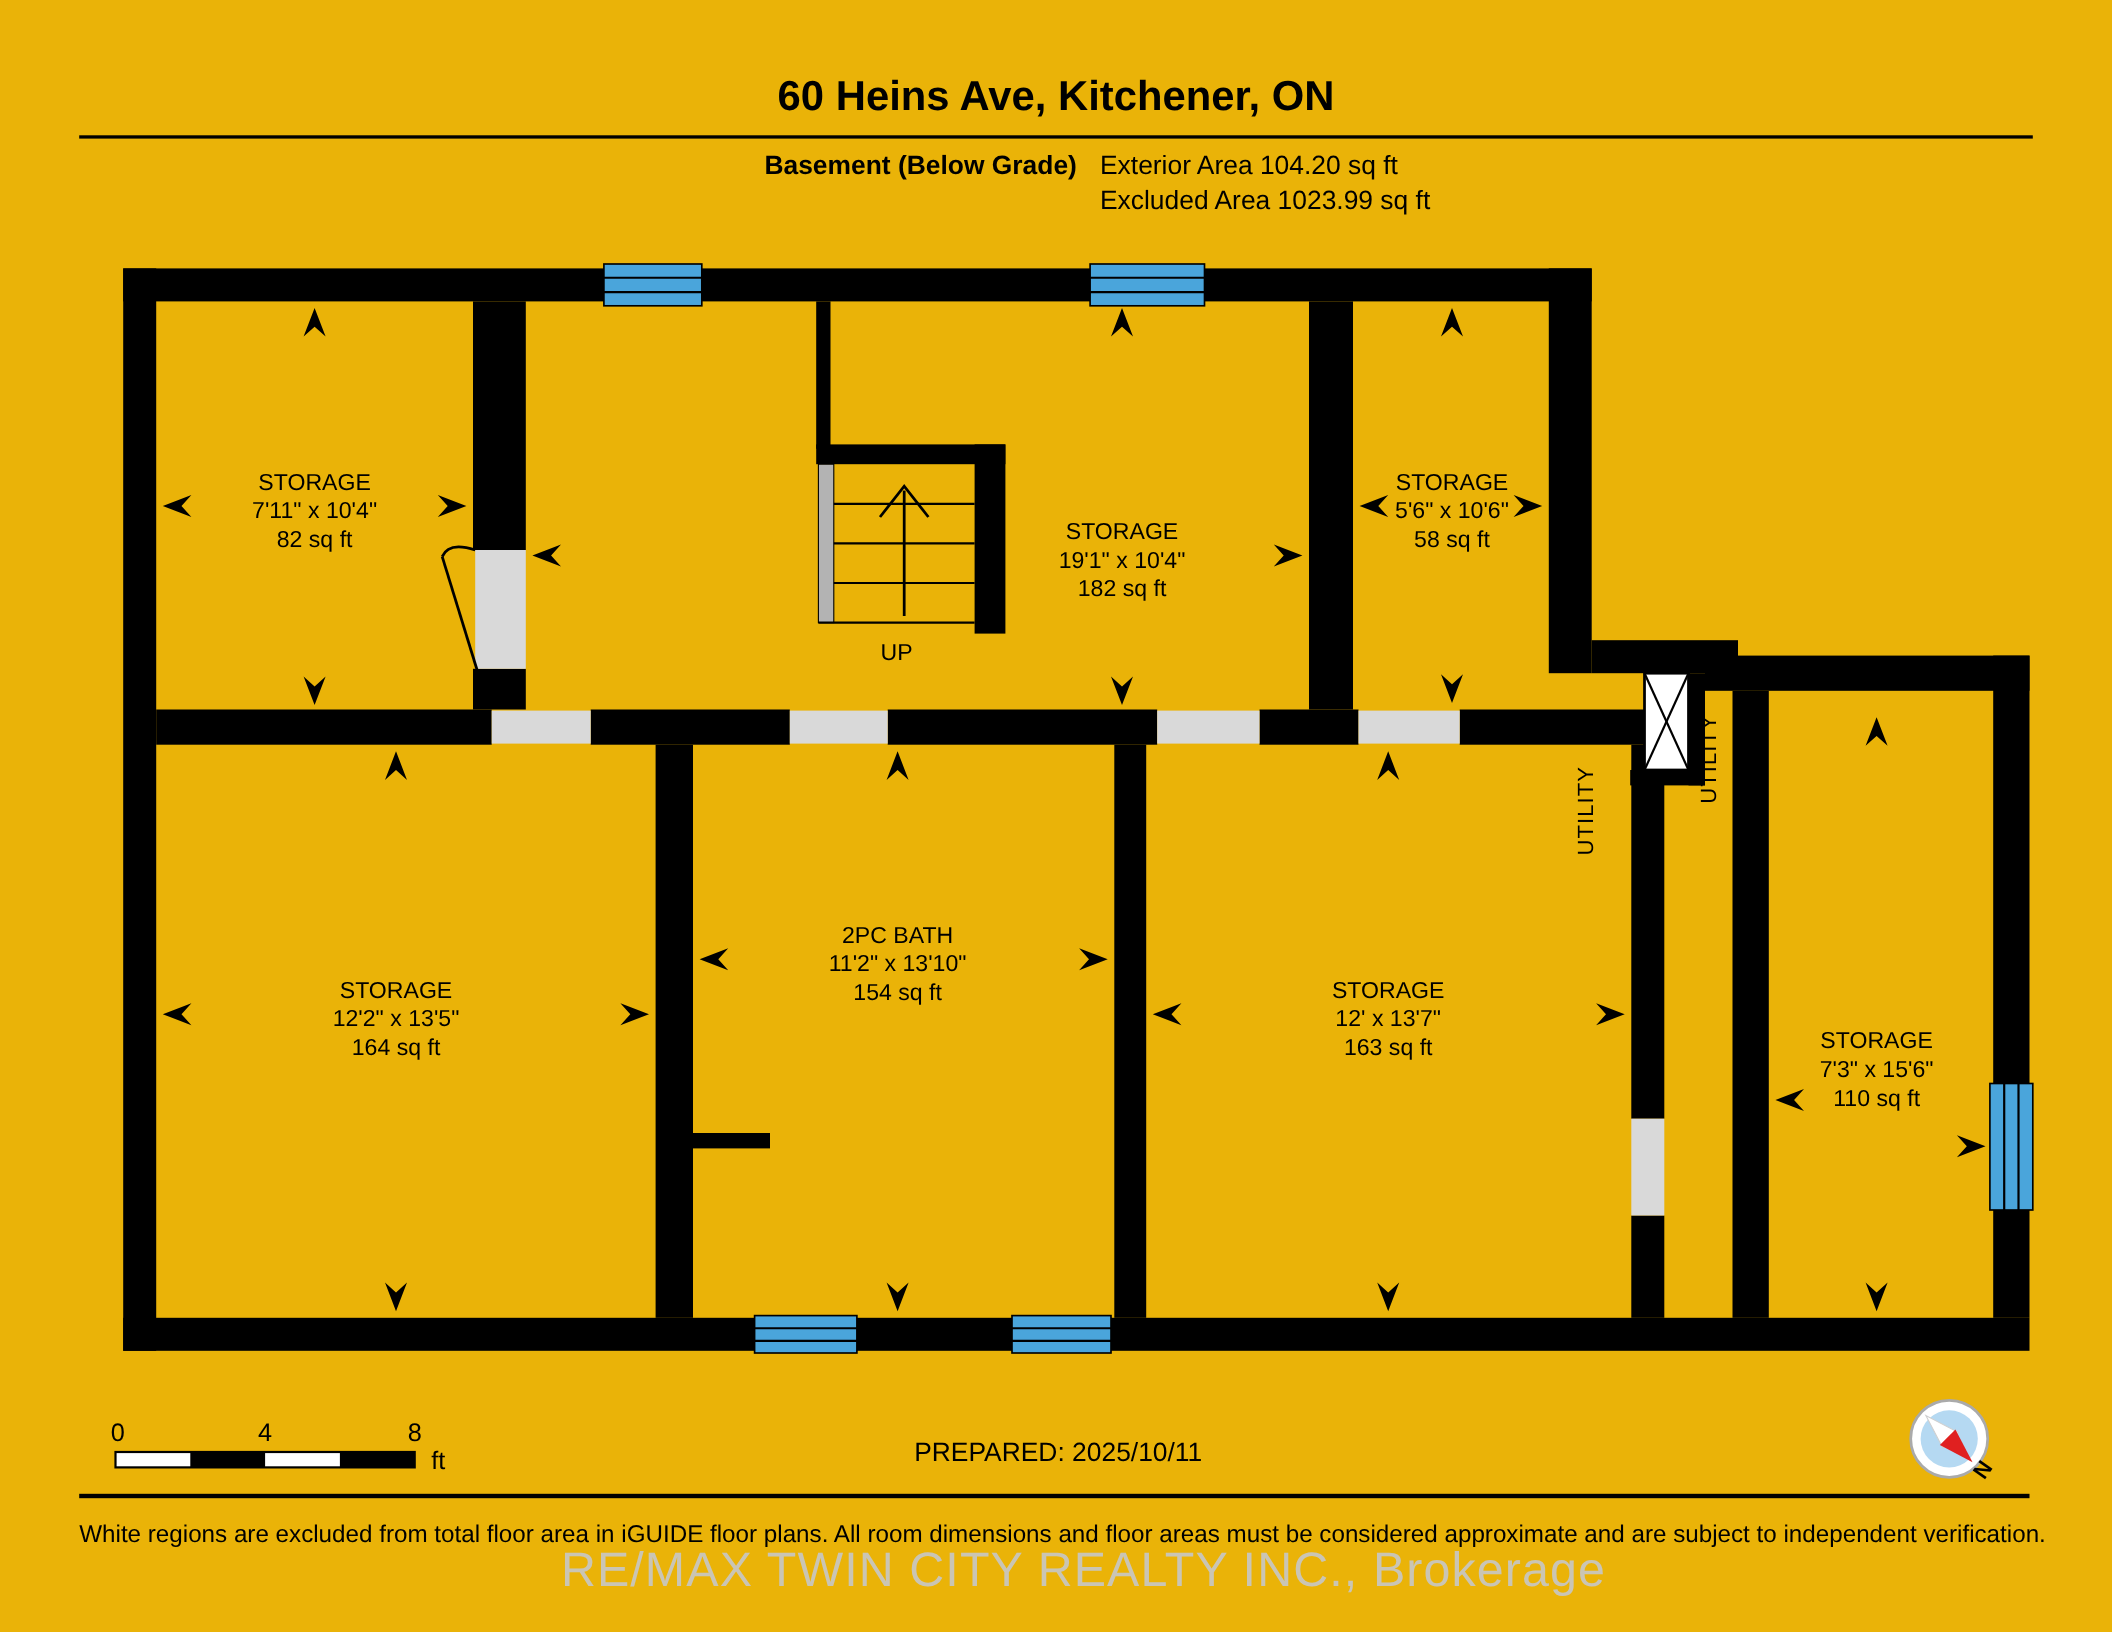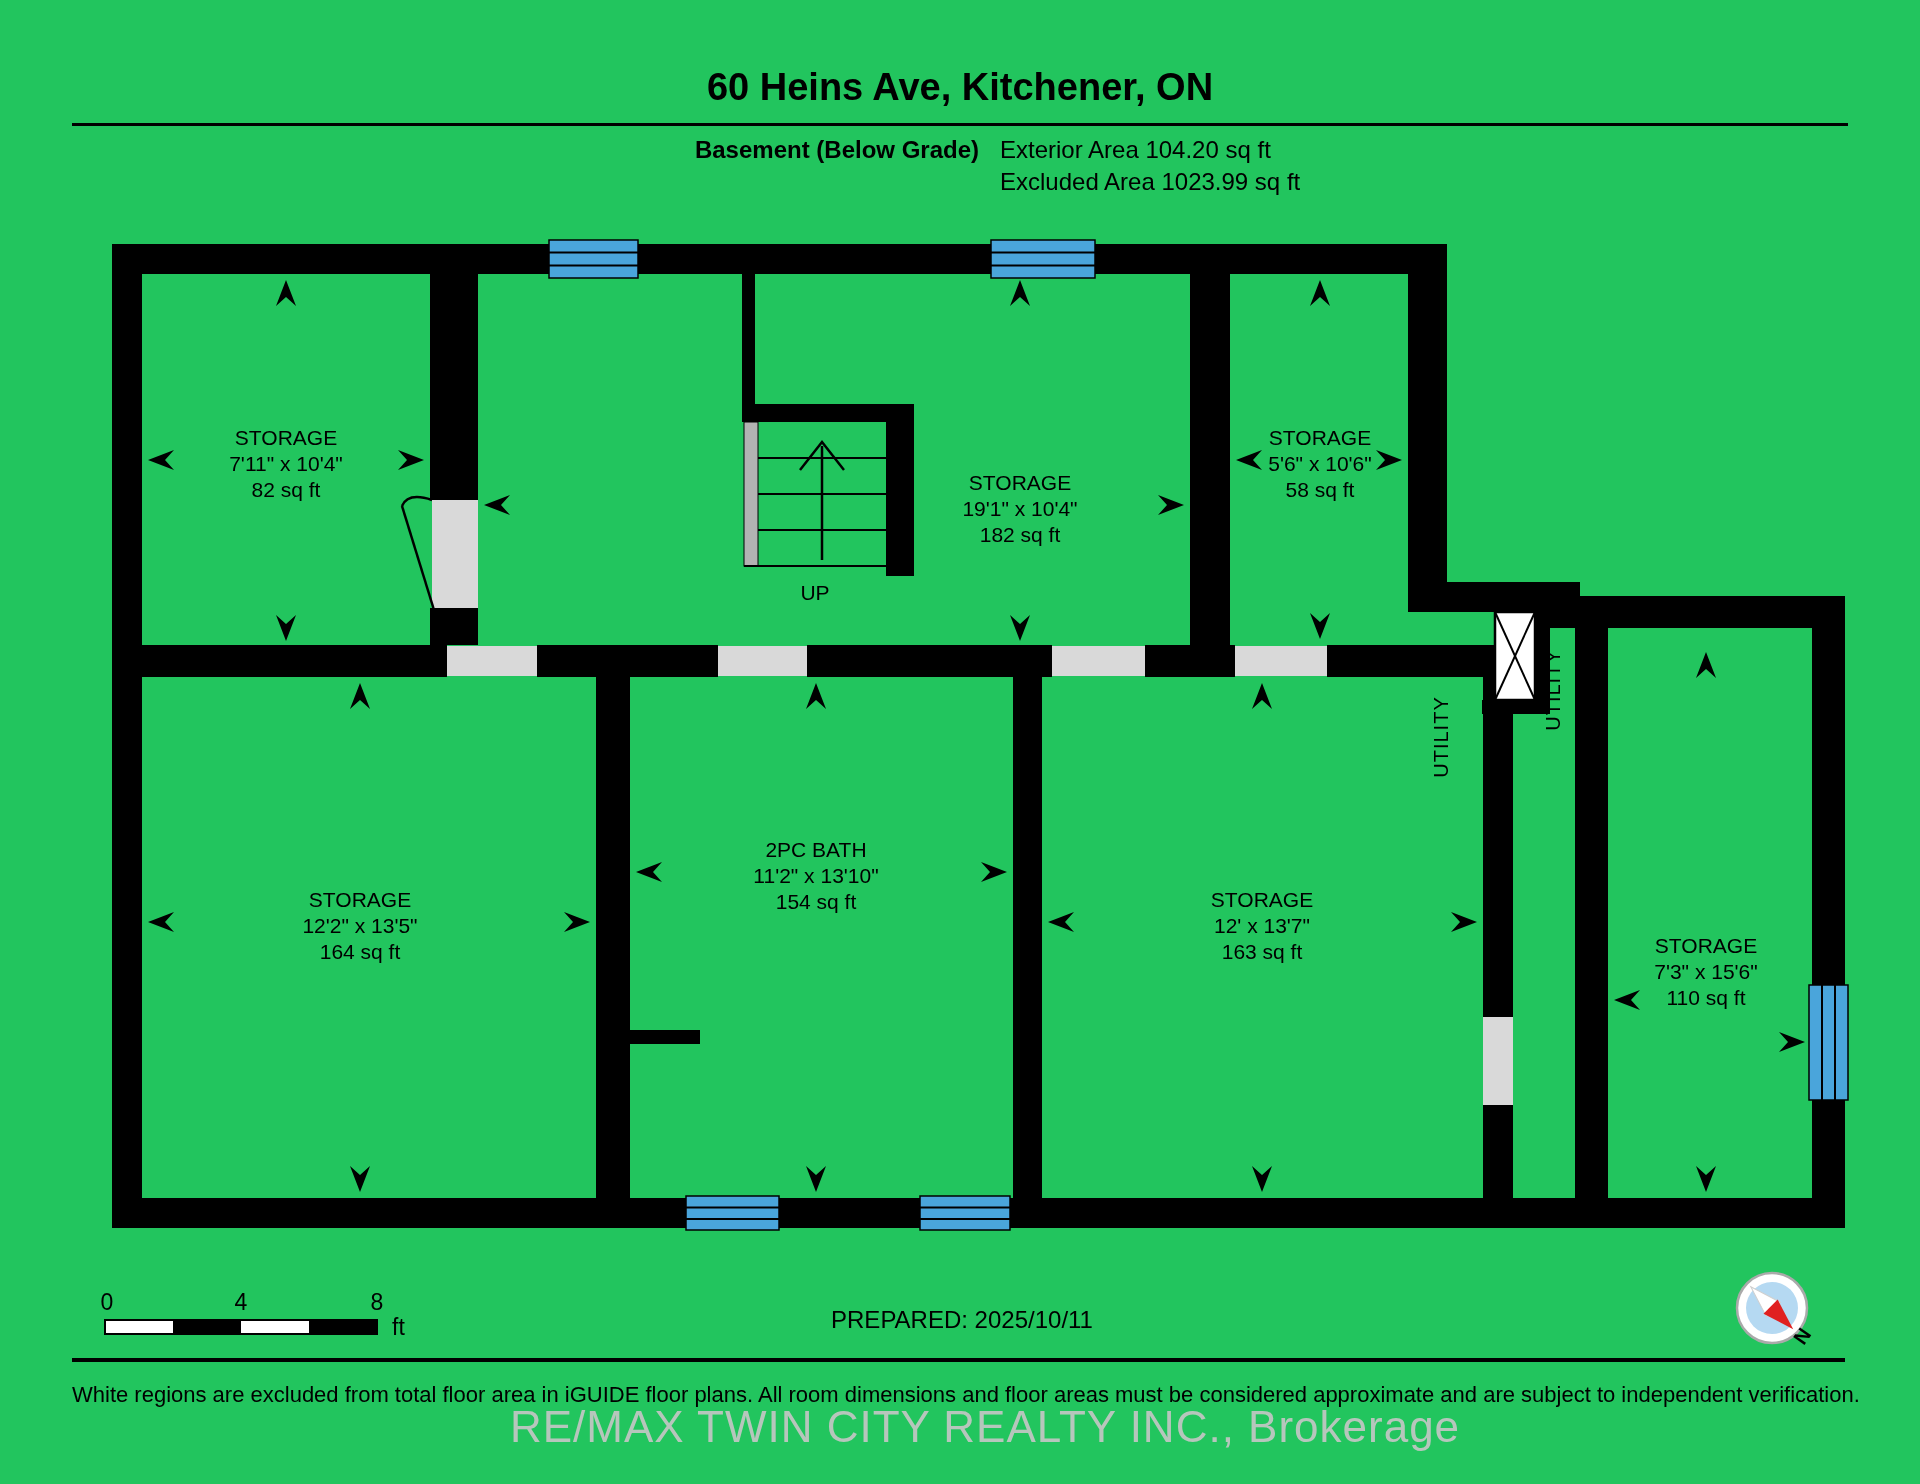--- a/index.html
+++ b/index.html
@@ -1,16 +1,16 @@
 <!DOCTYPE html>
 <html><head>
 <meta charset="utf-8">
 <style>
   html,body{margin:0;padding:0;background:#fff;}
-  .page{width:1920px;height:1484px;position:relative;background:#22c55e;
+  .page{width:1920px;height:1484px;position:relative;background:#eab308;
         font-family:"Liberation Sans", sans-serif;}
   svg{display:block;}
   text{fill:#000;}
   .title{font-size:38px;font-weight:bold;}
   .sub{font-size:24px;}
   .sub-b{font-size:24px;font-weight:bold;}
   .room{font-size:21px;}
   .utility{font-size:20px;letter-spacing:1px;}
   .up{font-size:21px;}
   .scale-num{font-size:23px;}

